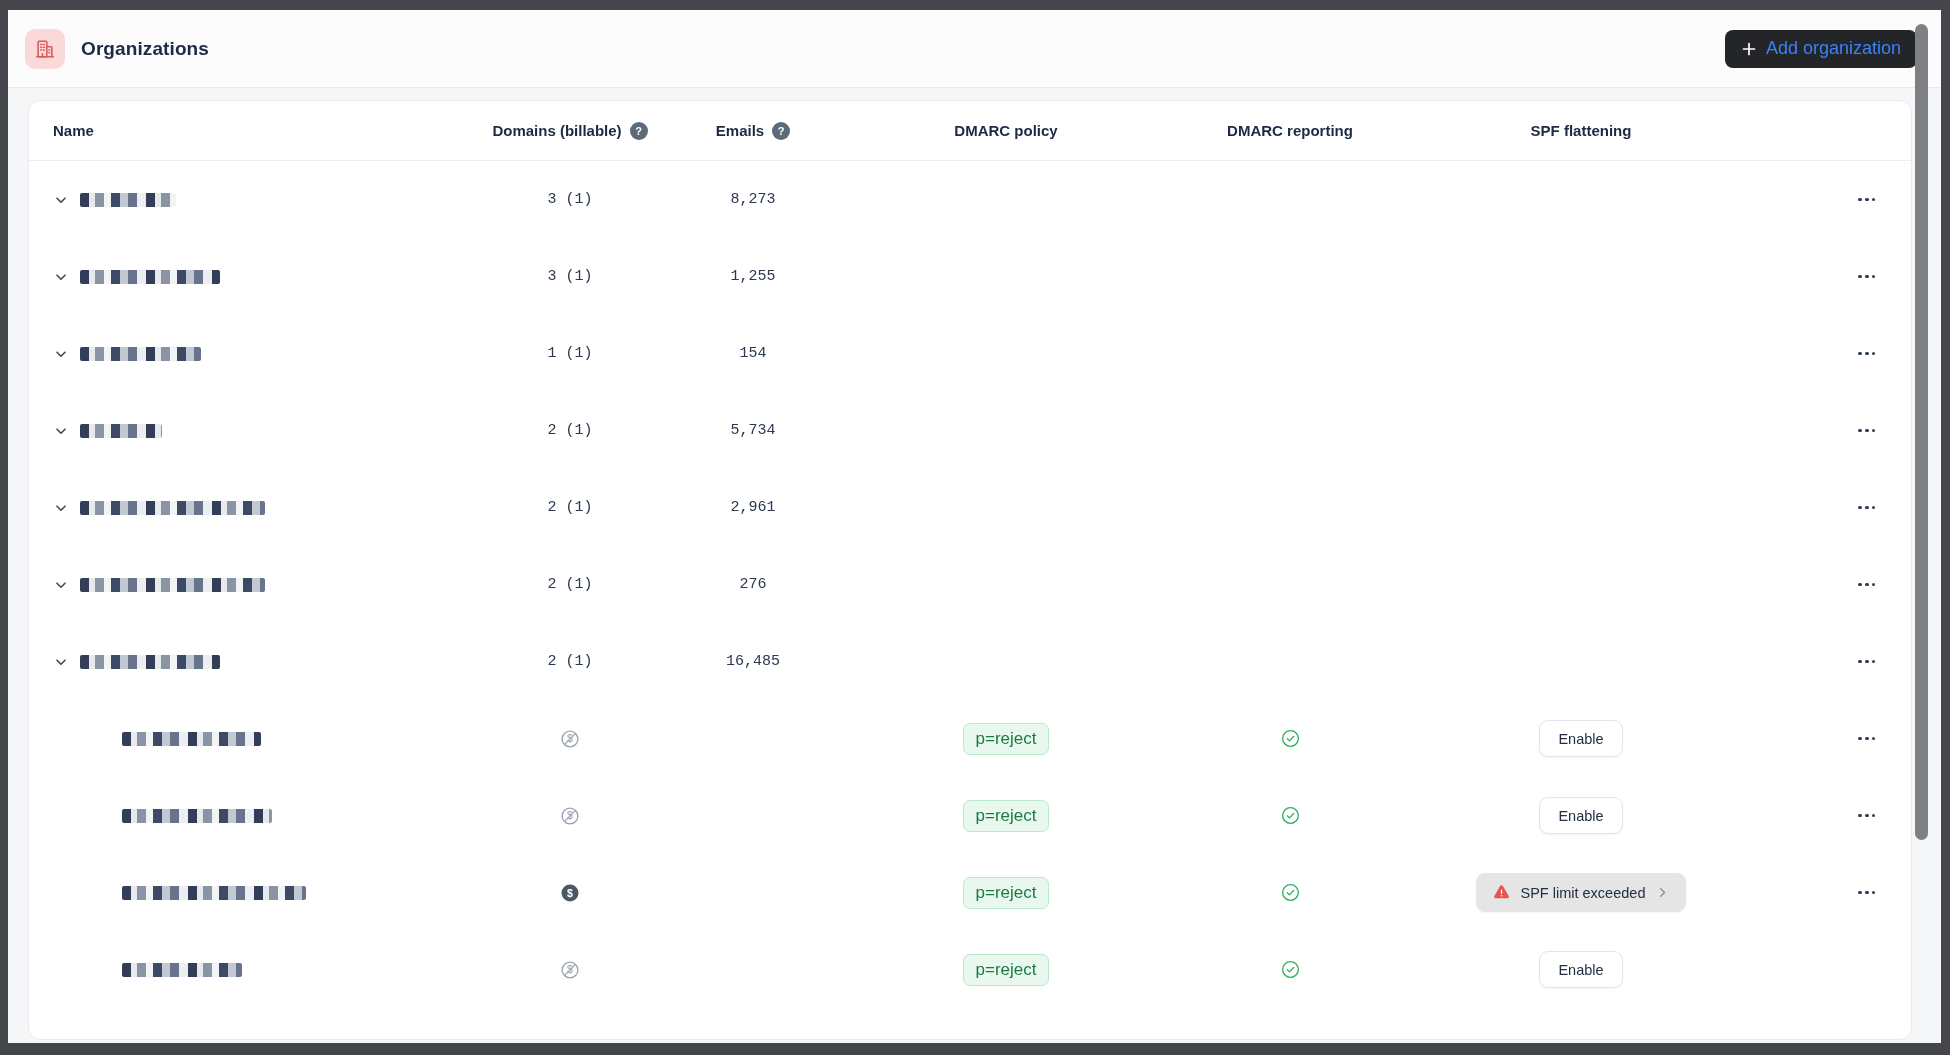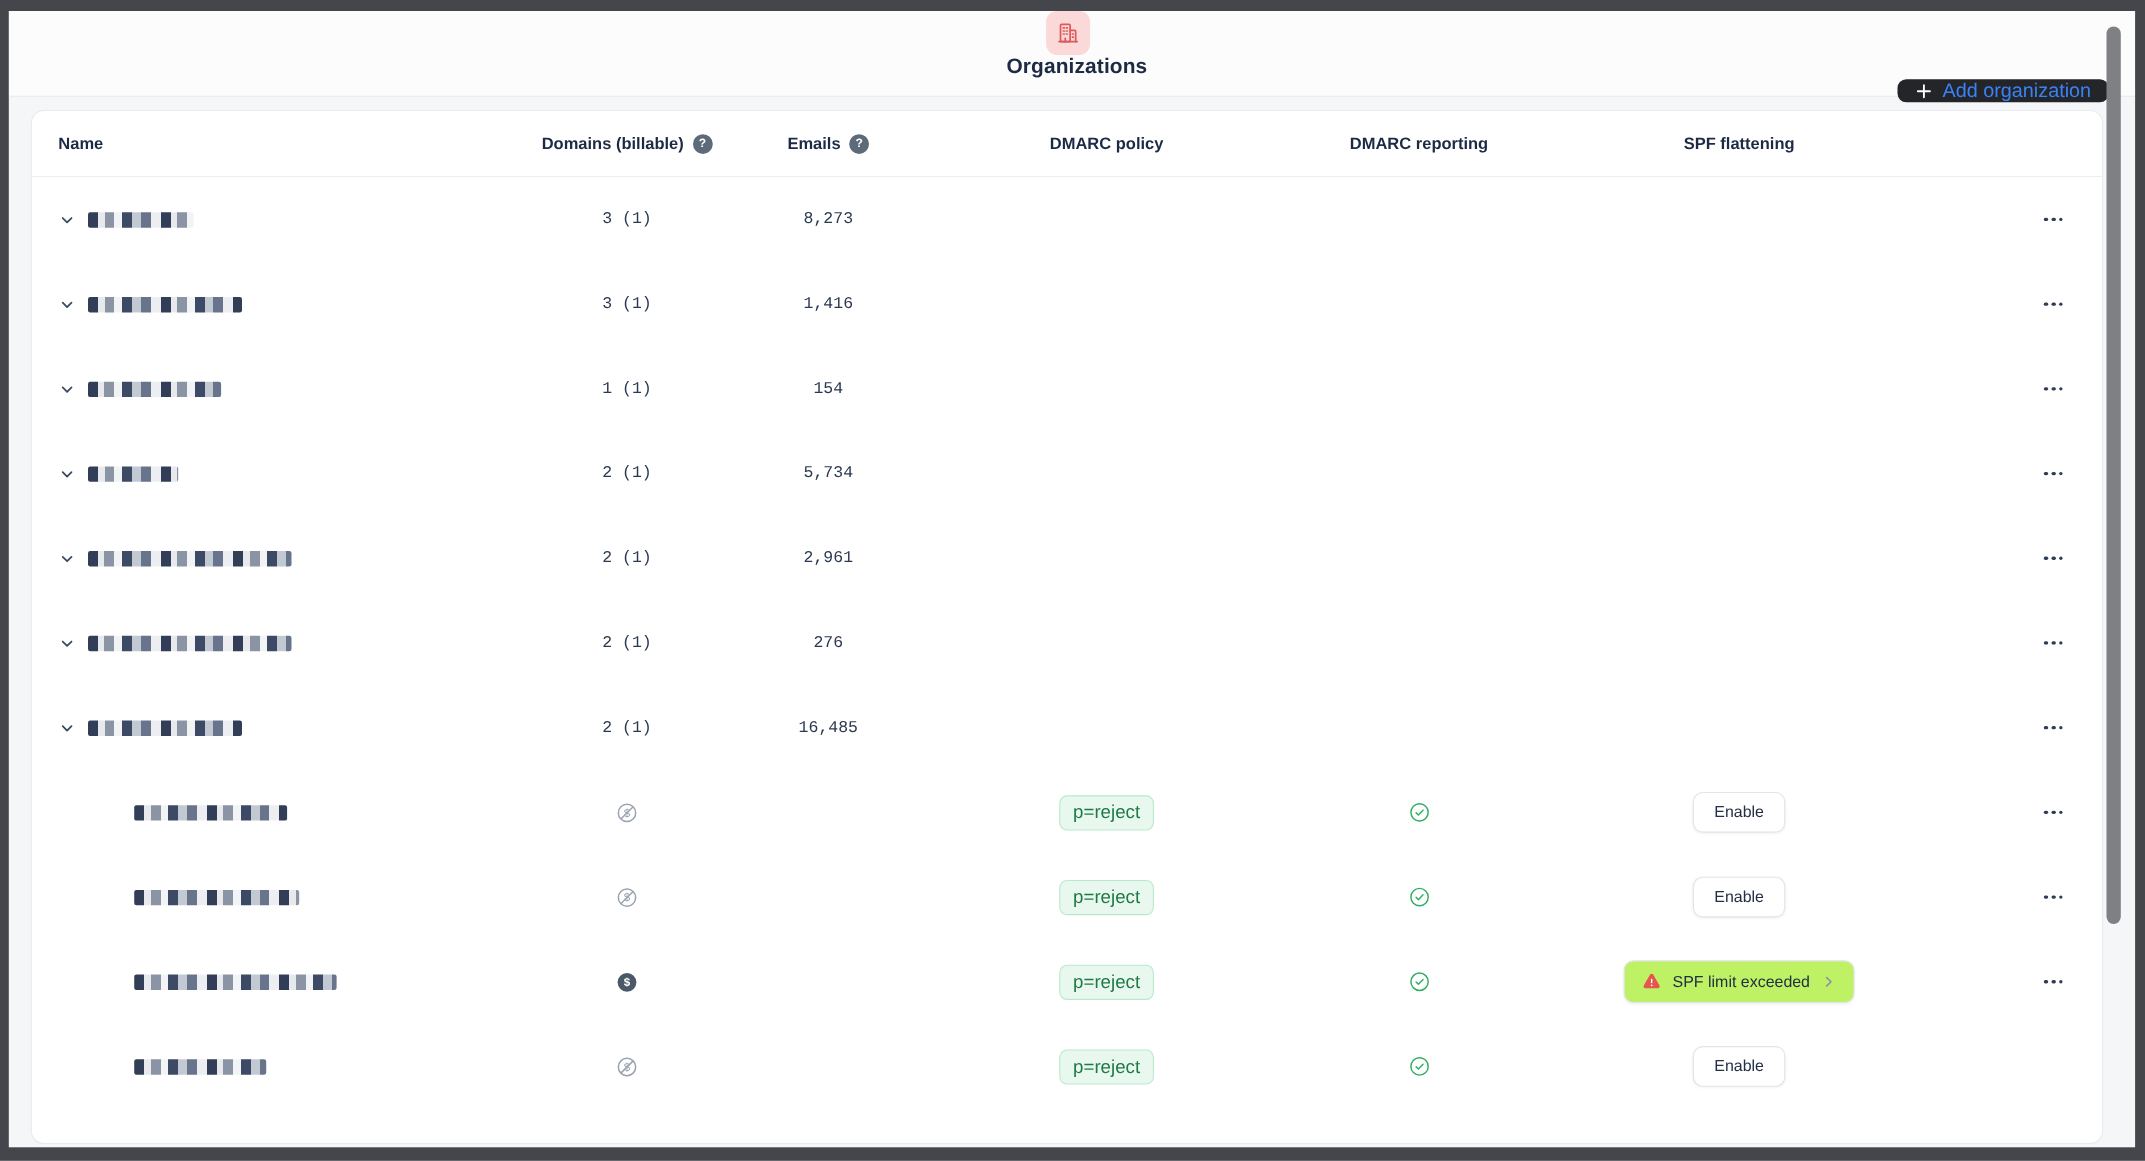--- a/index.html
+++ b/index.html
@@ -3,21 +3,21 @@
 <meta charset="utf-8">
 <style>
   html,body{margin:0;padding:0;background:#44464b;}
   *{box-sizing:border-box;}
   body{font-family:"Liberation Sans", sans-serif; width:1950px;height:1055px;overflow:hidden;}
 
   .frame{position:relative;width:1950px;height:1055px;background:#44464b;}
   .page{position:absolute;left:8px;top:10px;right:9px;bottom:12px;background:#f5f6f8;overflow:hidden;}
 
   
-  .topbar{height:78px;background:#fcfcfd;border-bottom:1px solid #e8eaed;display:flex;align-items:center;padding:0 24px 0 17px;flex-direction:column;}
+  .topbar{height:78px;background:#fcfcfd;border-bottom:1px solid #e8eaed;display:flex;align-items:center;padding:0 24px 0 17px;}
   .icon-tile{width:40px;height:40px;border-radius:10px;background:var(--brand-red-bg,#fbd9d9);display:flex;align-items:center;justify-content:center;flex:0 0 auto;}
   .page-title{font-size:19px;font-weight:700;color:var(--text-primary,#1c2a44);margin:0 0 0 16px;letter-spacing:.1px;}
   .add-btn{margin-left:auto;display:flex;align-items:center;gap:9px;background:var(--add-button-bg,#232529);color:#3b82f6;border:none;border-radius:8px;height:38px;padding:0 16px;font-size:18px;font-family:inherit;cursor:pointer;}
 
   
   .card{margin:12px 29px 0 20px;height:940px;background:#fff;border:1px solid #e9ebee;border-radius:12px;overflow:hidden;}
   .thead,.row{display:grid;grid-template-columns:428px 178px 188px 318px 250px 332px 1fr;align-items:center;padding:0 24px;}
   .thead{height:60px;border-bottom:1px solid #eceef1;}
   .th{display:flex;align-items:center;font-size:15px;font-weight:700;color:var(--text-primary,#1c2a44);}
   .right{justify-content:center;text-align:right;}
@@ -34,21 +34,21 @@
 
   .mask{height:14px;border-radius:2px;filter:blur(.4px);
     background-image:repeating-linear-gradient(90deg,#323e57 0 9px,#e7e9ed 9px 15px,#8b94a5 15px 24px,#f2f3f5 24px 31px,#3d4a66 31px 40px,#c3c9d3 40px 48px,#67748b 48px 57px,#edeef1 57px 66px);}
 
   .mono{font-family:Liberation Mono, monospace;font-size:15px;color:#2b3950;}
 
   .policy-badge{display:inline-flex;align-items:center;background:var(--policy-badge-bg,#e9f8ef);border:1px solid var(--policy-badge-border,#b9e9cd);color:var(--policy-badge-text,#1d7a45);border-radius:7px;padding:5px 12px;font-size:17px;font-weight:500;}
   .alert-badge{display:inline-flex;align-items:center;background:var(--alert-badge-bg,#fdecec);border:1px solid var(--alert-badge-border,#f2c6c6);color:var(--alert-badge-text,#c23434);border-radius:8px;padding:5px 12px;font-size:13.5px;font-weight:700;}
 
   .enable-btn{background:#fff;border:1px solid #e2e5e9;border-radius:9px;padding:0 18px;height:37px;font-size:14.5px;color:#222f44;font-family:inherit;box-shadow:0 1px 2px rgba(20,30,50,.05);cursor:pointer;}
-  .spf-warning-btn{display:inline-flex;align-items:center;gap:10px;background:#bef264;border:1px solid #e2e5e9;border-radius:9px;padding:0 15px;height:39px;font-size:14.5px;color:#222f44;font-family:inherit;box-shadow:0 1px 2px rgba(20,30,50,.05);cursor:pointer;}
+  .spf-warning-btn{display:inline-flex;align-items:center;gap:10px;background:#e5e5e5;border:1px solid #e2e5e9;border-radius:9px;padding:0 15px;height:39px;font-size:14.5px;color:#222f44;font-family:inherit;box-shadow:0 1px 2px rgba(20,30,50,.05);cursor:pointer;}
 
   .dots{display:inline-flex;align-items:center;background:none;border:none;padding:6px 8px;cursor:pointer;}
   .dots i{width:3.6px;height:3.6px;border-radius:50%;background:#2e3c55;display:inline-block;margin:0 1.6px;}
   .actions{justify-content:flex-end;padding-right:2px;}
 
   .scrollbar-thumb{position:absolute;right:13px;top:14px;width:13px;height:816px;background:#7e8084;border-radius:7px;cursor:pointer;}
 
   svg{display:block;}
 </style>
 </head>
@@ -123,21 +123,21 @@
     <div class="cell name-cell">
       <span class="chev">
         <svg class="chev-down" width="16" height="16" viewBox="0 0 16 16" fill="none" stroke="#3a4961" stroke-width="1.6" stroke-linecap="round" stroke-linejoin="round">
                     <polyline points="4,6.2 8,10.2 12,6.2"></polyline>
                   </svg>
 
       </span>
       <span class="mask" style="width: 140px;"></span>
     </div>
     <div class="cell right mono">3 (1)</div>
-    <div class="cell right mono">1,416</div>
+    <div class="cell right mono">1,255</div>
     <div class="cell center"></div>
     <div class="cell center"></div>
     <div class="cell center">
       
     </div>
     <div class="cell actions">
       <button class="dots">
                   <i></i>
                   <i></i>
                   <i></i>

